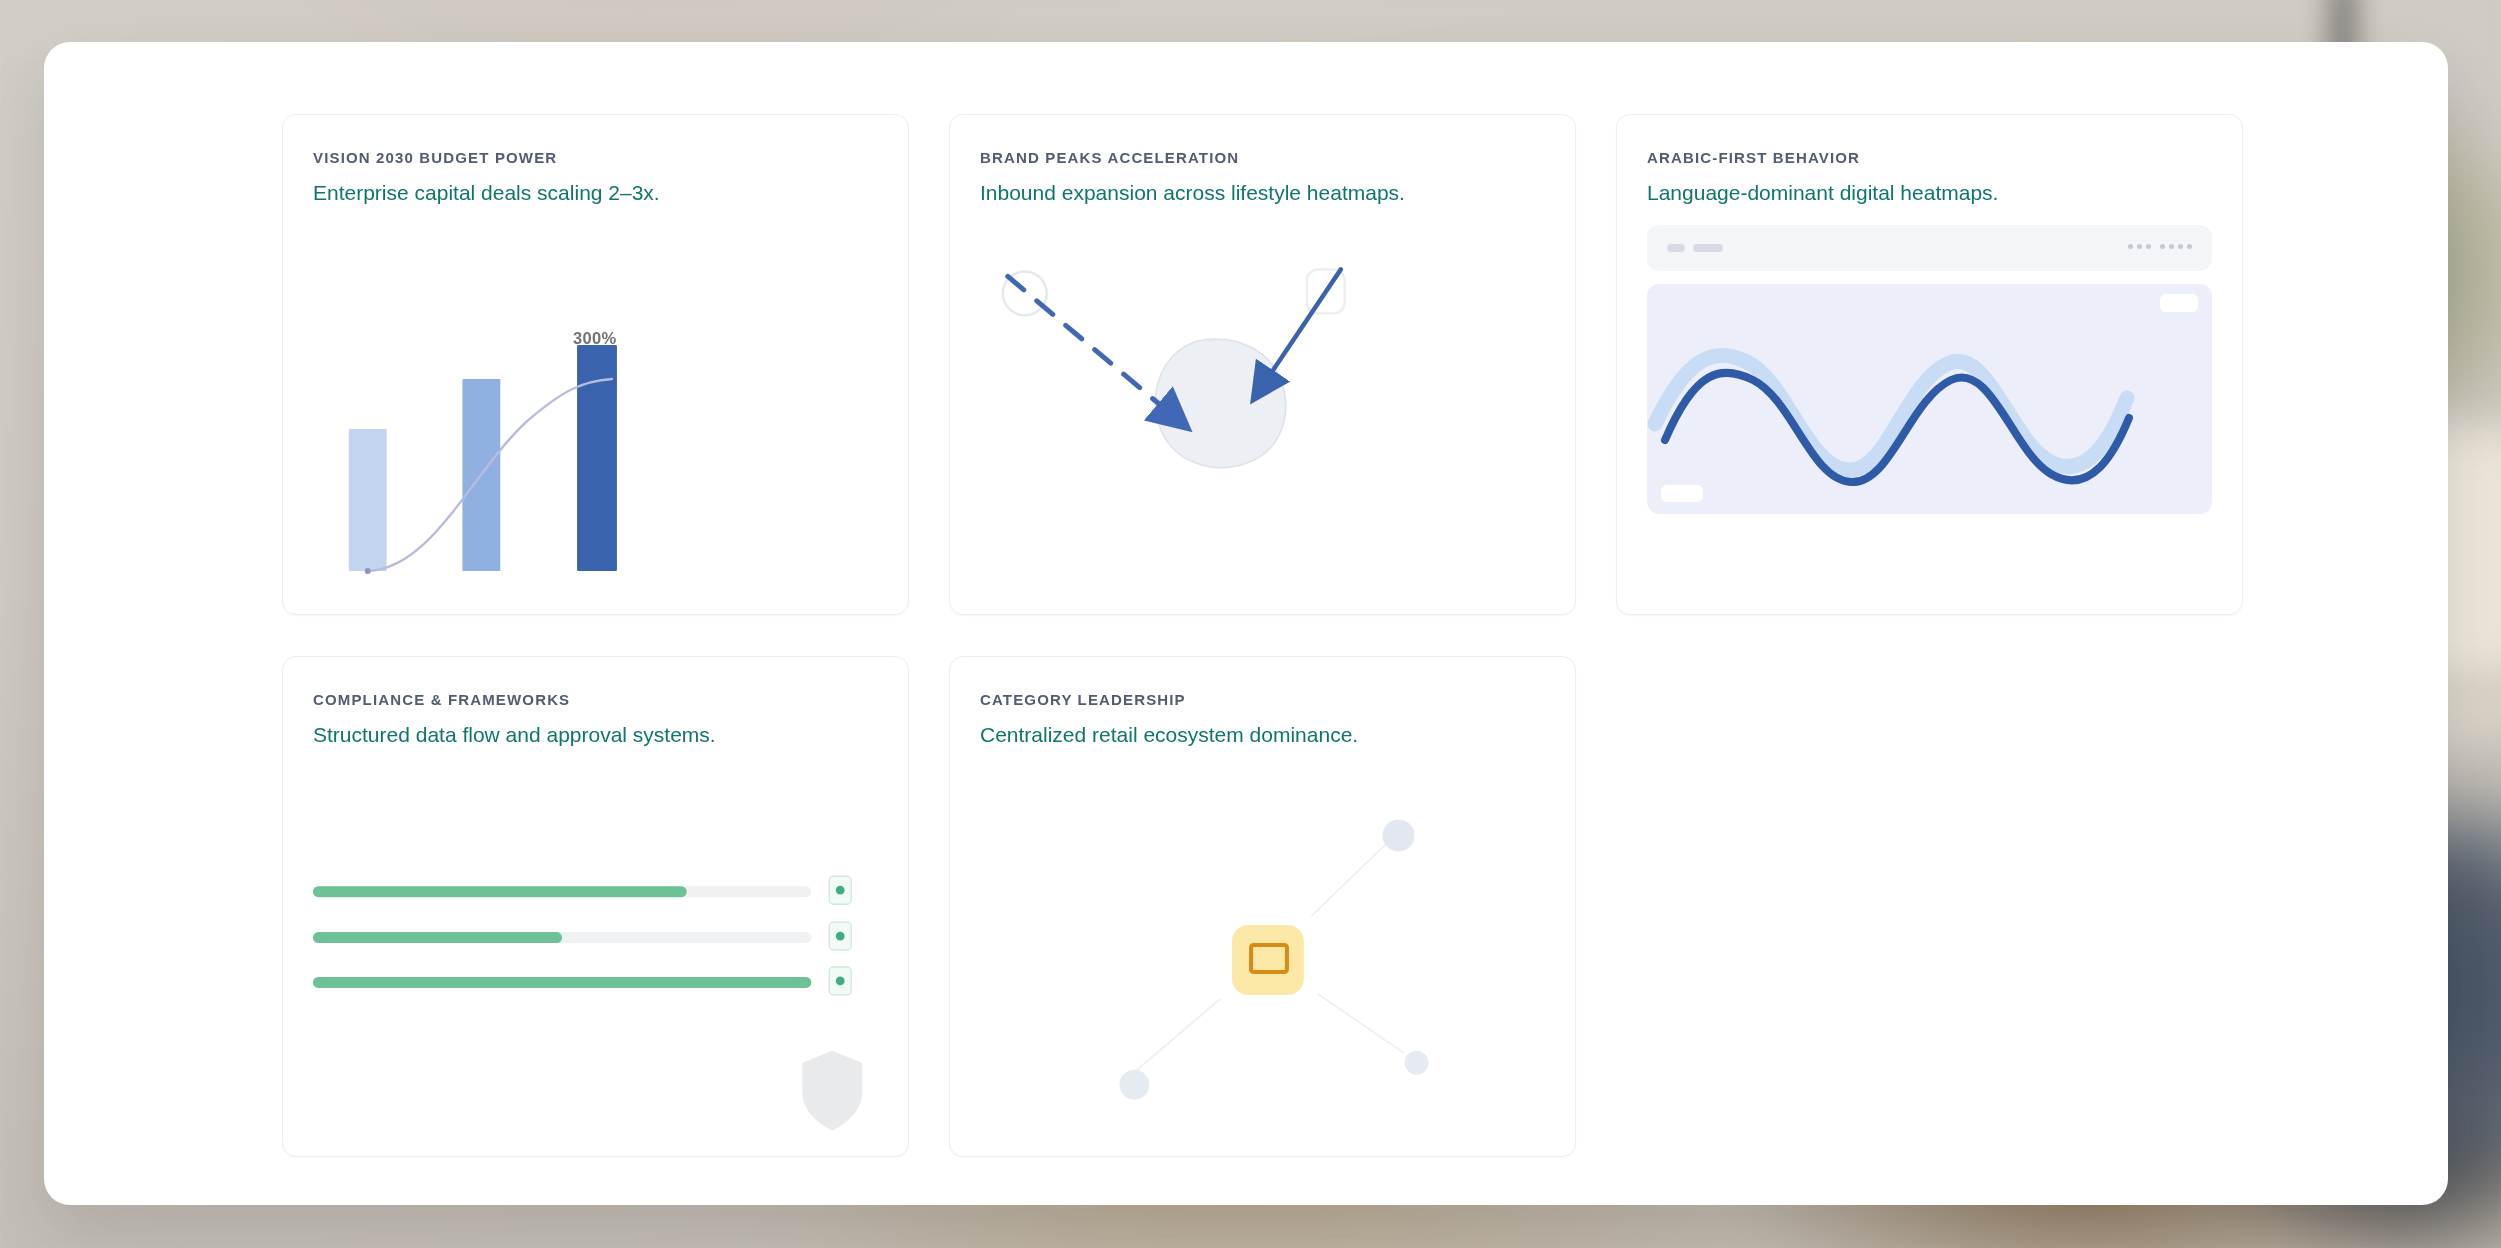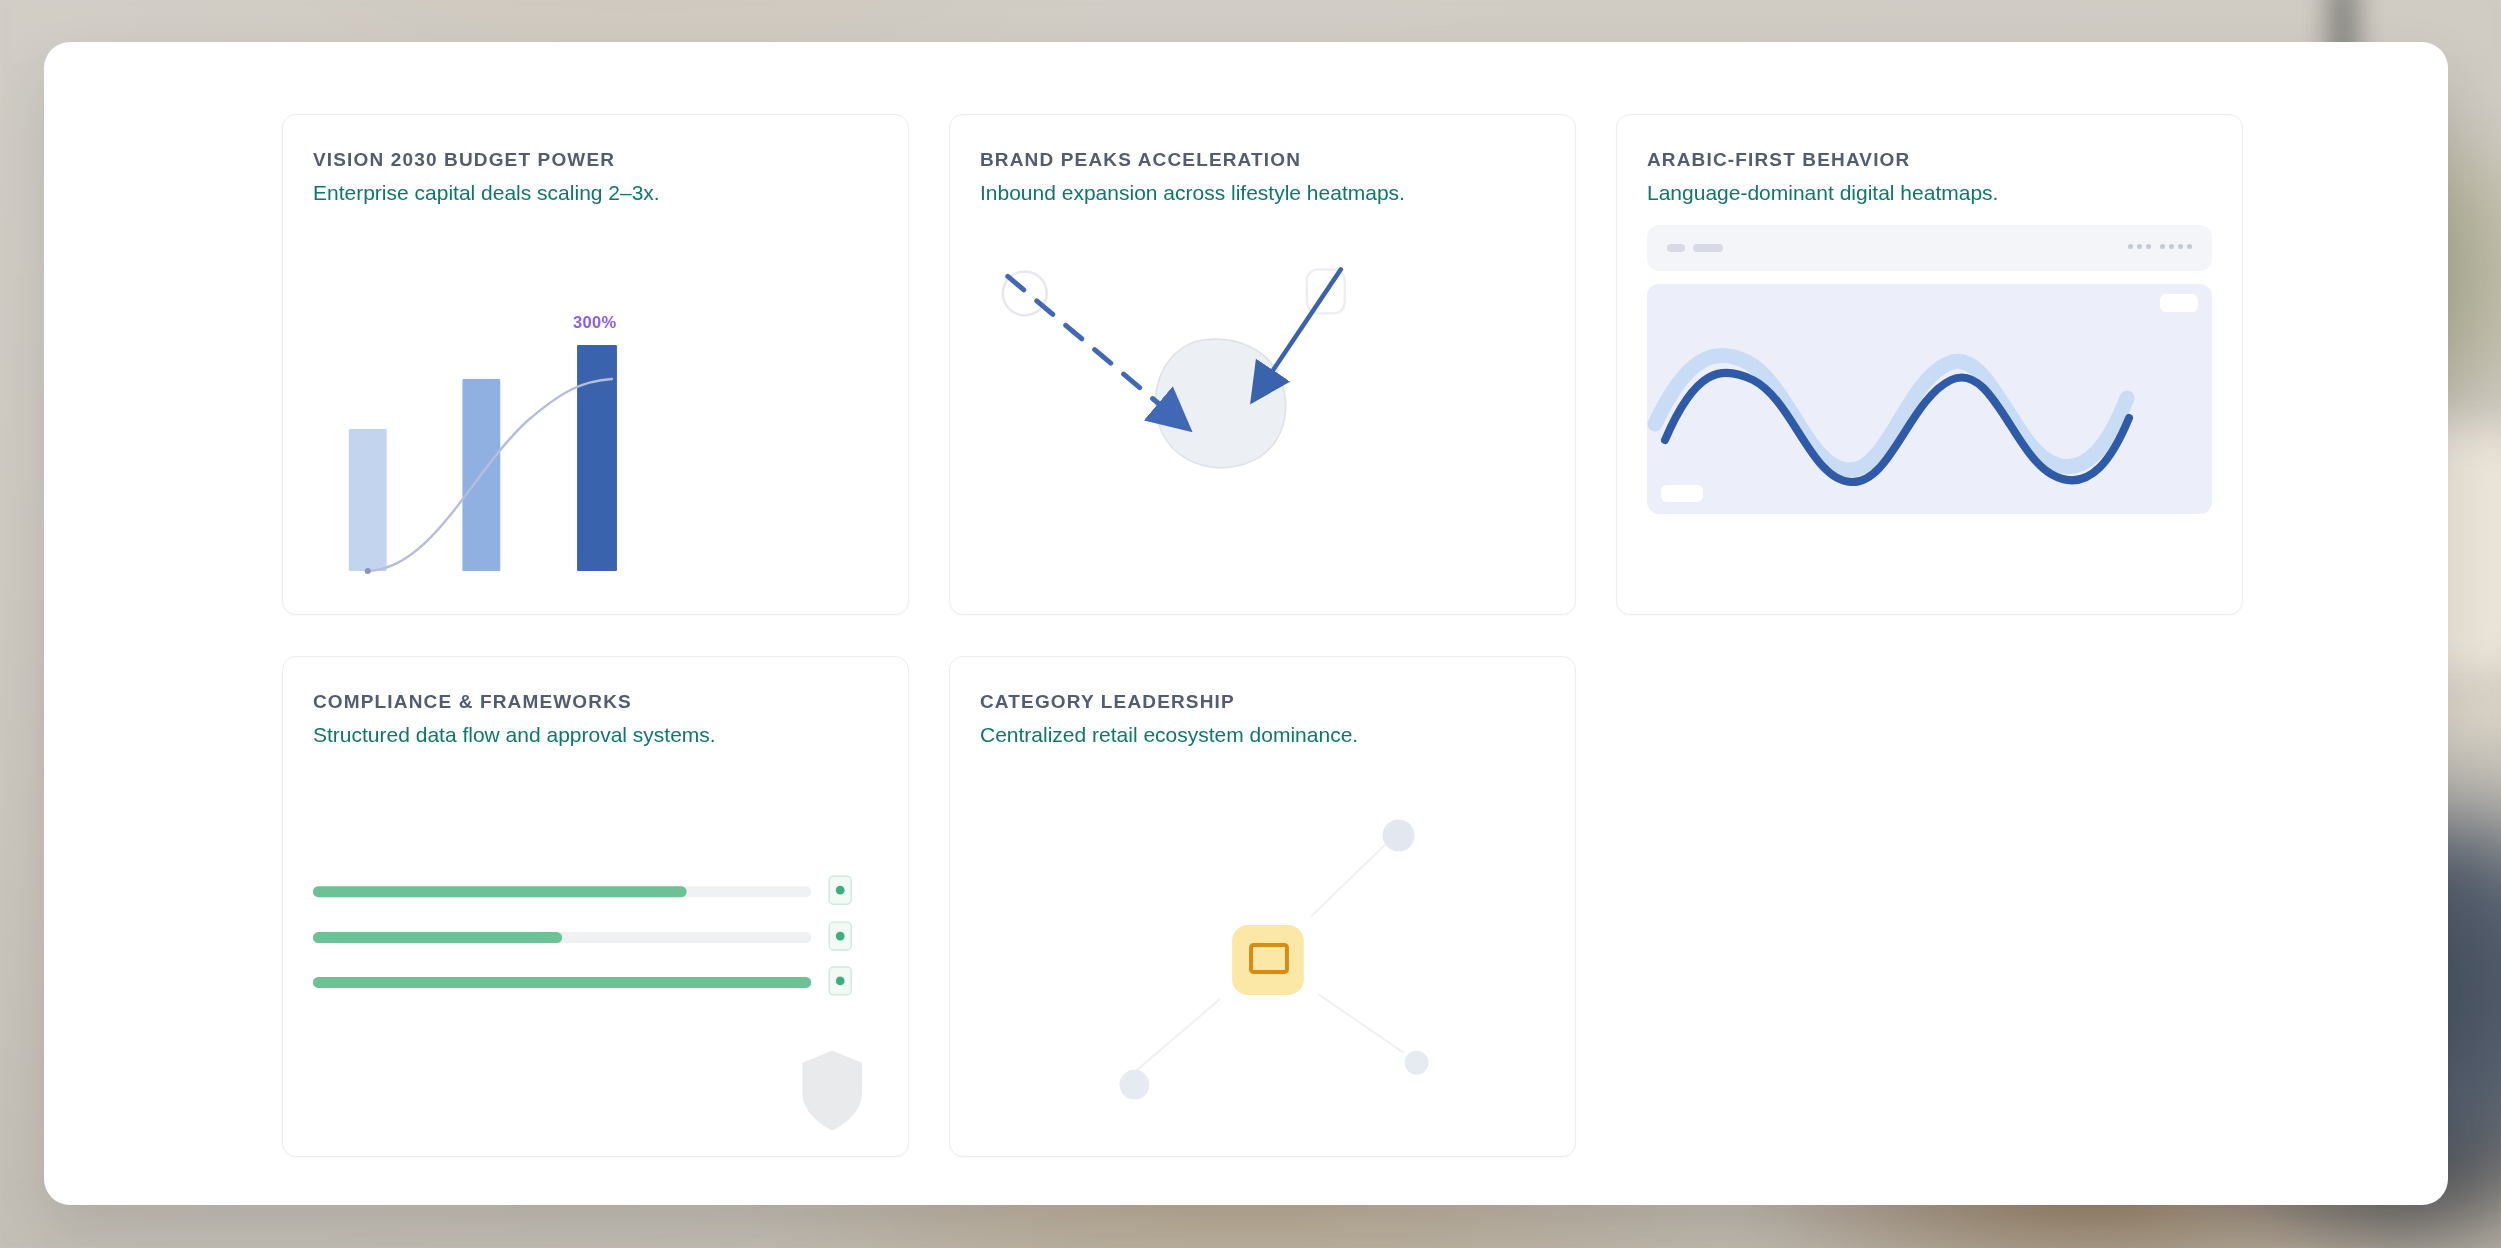--- a/index.html
+++ b/index.html
@@ -61,21 +61,21 @@
     position: relative;
     height: 501px;
     background: #ffffff;
     border: 1px solid #ecedf1;
     border-radius: 14px;
     box-shadow: 0 1px 2px rgba(20,24,40,.03);
     overflow: hidden;
   }
   .card-title {
     position: absolute; left: 30px; top: 34px;
-    font-size: 19px; font-weight: 700;
+    font-size: 15px; font-weight: 700;
     letter-spacing: 1.15px;
     color: #525d72;
     white-space: nowrap;
   }
   .card-sub {
     position: absolute; left: 30px; top: 66px;
     font-size: 21px; font-weight: 400;
     color: #0f766e;
     white-space: nowrap;
   }
@@ -100,21 +100,21 @@
       <div class="card-sub">Enterprise capital deals scaling 2–3x.</div>
       <div class="viz">
         <svg viewBox="0 0 627 395" preserveAspectRatio="none">
           <rect x="308" y="230" width="14" height="120" rx="2" fill="#f1f2f5"></rect>
           <rect x="66" y="208" width="38" height="142" rx="1" fill="#c3d4ef"></rect>
           <rect x="180" y="158" width="38" height="192" rx="1" fill="#8fb0e0"></rect>
           <rect x="295" y="124" width="40" height="226" rx="1" fill="#3a63ad"></rect>
           <path d="M85 350 C 150 348, 190 250, 245 200 C 280 170, 300 160, 330 158" fill="none" stroke="#b6bcdf" stroke-width="2.4" stroke-linecap="round"></path>
           <circle cx="85" cy="350" r="3" fill="#8c93bd"></circle>
         </svg>
-        <div style="position:absolute;left:290px;top:92px;font-size:16.5px;font-weight:700;color:#8b5cf6;letter-spacing:.3px;">300%</div>
+        <div style="position:absolute;left:290px;top:108px;font-size:16.5px;font-weight:700;color:#737373;letter-spacing:.3px;">300%</div>
       </div>
     </div>
 
     <div class="card">
       <div class="card-title">BRAND PEAKS ACCELERATION</div>
       <div class="card-sub">Inbound expansion across lifestyle heatmaps.</div>
       <div class="viz">
         <svg viewBox="0 0 627 395">
           <defs>
             <marker id="ah-dashed" markerWidth="9" markerHeight="9" refX="5.5" refY="4.5" orient="auto">

